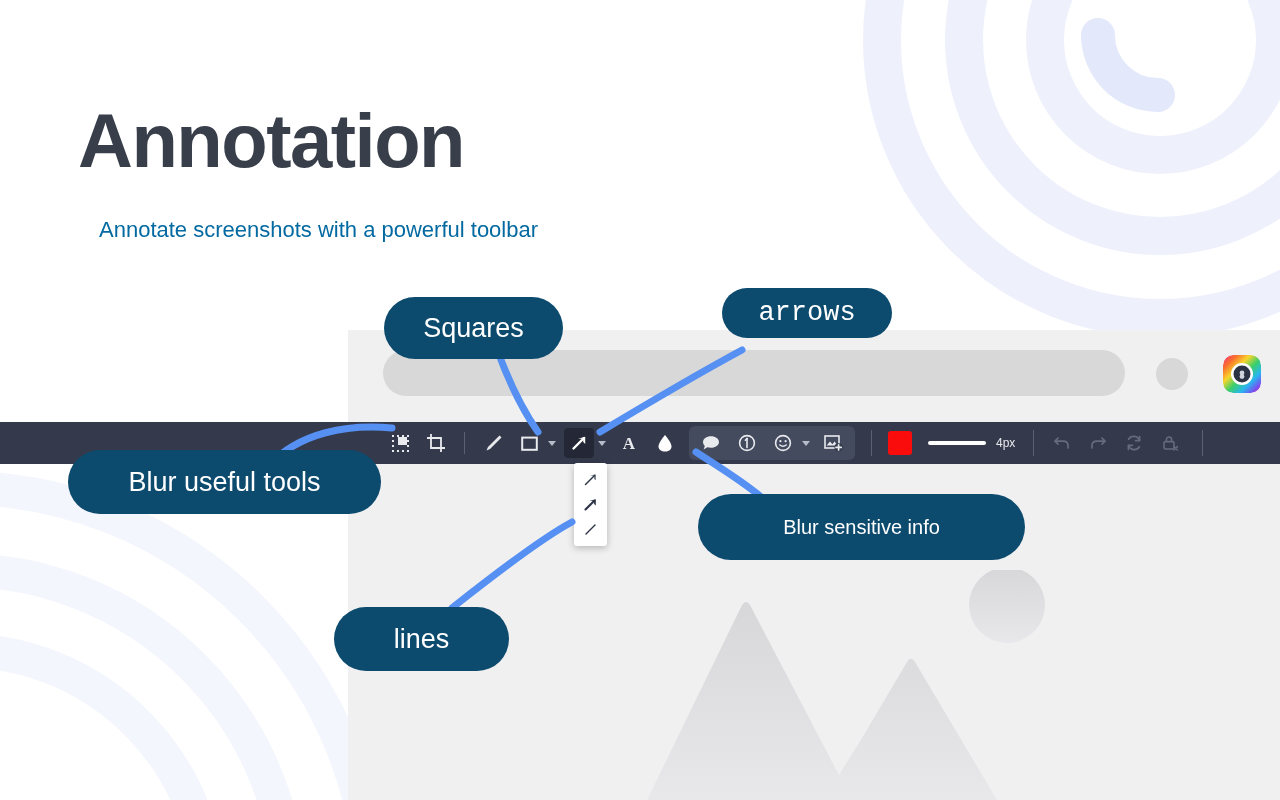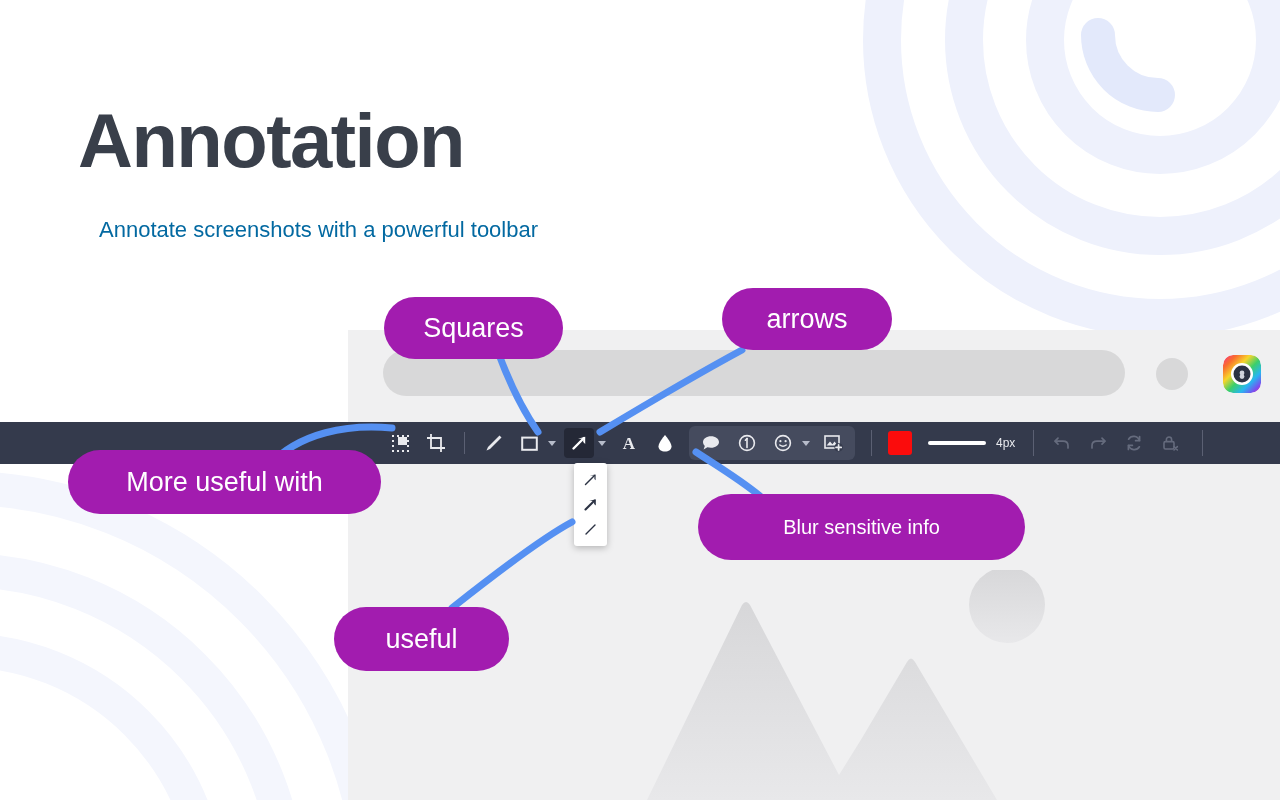--- a/index.html
+++ b/index.html
@@ -192,35 +192,35 @@
     width: 26px;
     height: 22px;
     display: flex;
     align-items: center;
     justify-content: center;
   }
 
   
   .bubble {
     position: absolute;
-    background: #a21caf;
+    background: #0c4a6e;
     border-radius: 40px;
     display: flex;
     align-items: center;
     justify-content: center;
     color: #ffffff;
     font-size: 27px;
     padding: 16px 26px;
     box-sizing: border-box;
     z-index: 8;
     white-space: nowrap;
     font-family: "Liberation Sans", sans-serif;
   }
   #bubble-squares  { left: 384px; top: 297px;  width: 179px; height: 62px; font-size: 27px; }
-  #bubble-arrows   { left: 722px; top: 288px;  width: 170px; height: 62px; font-size: 27px; }
+  #bubble-arrows   { left: 722px; top: 288px;  width: 170px; height: 50px; font-size: 27px; font-family: Liberation Mono, monospace; }
   #bubble-tools    { left: 68px;  top: 450px;  width: 313px; height: 64px; font-size: 27px; }
   #bubble-blur     { left: 698px; top: 494px;  width: 327px; height: 66px; font-size: 20px; }
   #bubble-lines    { left: 334px; top: 607px;  width: 175px; height: 64px; font-size: 27px; }
 
   .leader-layer {
     position: absolute;
     inset: 0;
     z-index: 7;
     pointer-events: none;
   }
@@ -469,17 +469,17 @@
 
     <path d="M268 466 C300 432 348 424 392 428" stroke="#5590f2" stroke-width="7" fill="none" stroke-linecap="round"></path>
 
     <path d="M760 496 C738 478 714 464 696 452" stroke="#5590f2" stroke-width="7" fill="none" stroke-linecap="round"></path>
 
     <path d="M452 608 C500 570 542 538 572 522" stroke="#5590f2" stroke-width="7" fill="none" stroke-linecap="round"></path>
   </svg>
 
   <div class="bubble" id="bubble-squares">Squares</div>
   <div class="bubble" id="bubble-arrows">arrows</div>
-  <div class="bubble" id="bubble-tools">More useful with</div>
+  <div class="bubble" id="bubble-tools">Blur useful tools</div>
   <div class="bubble" id="bubble-blur">Blur sensitive info</div>
-  <div class="bubble" id="bubble-lines">useful</div>
+  <div class="bubble" id="bubble-lines">lines</div>
 
 </div>
 
 </body></html>

